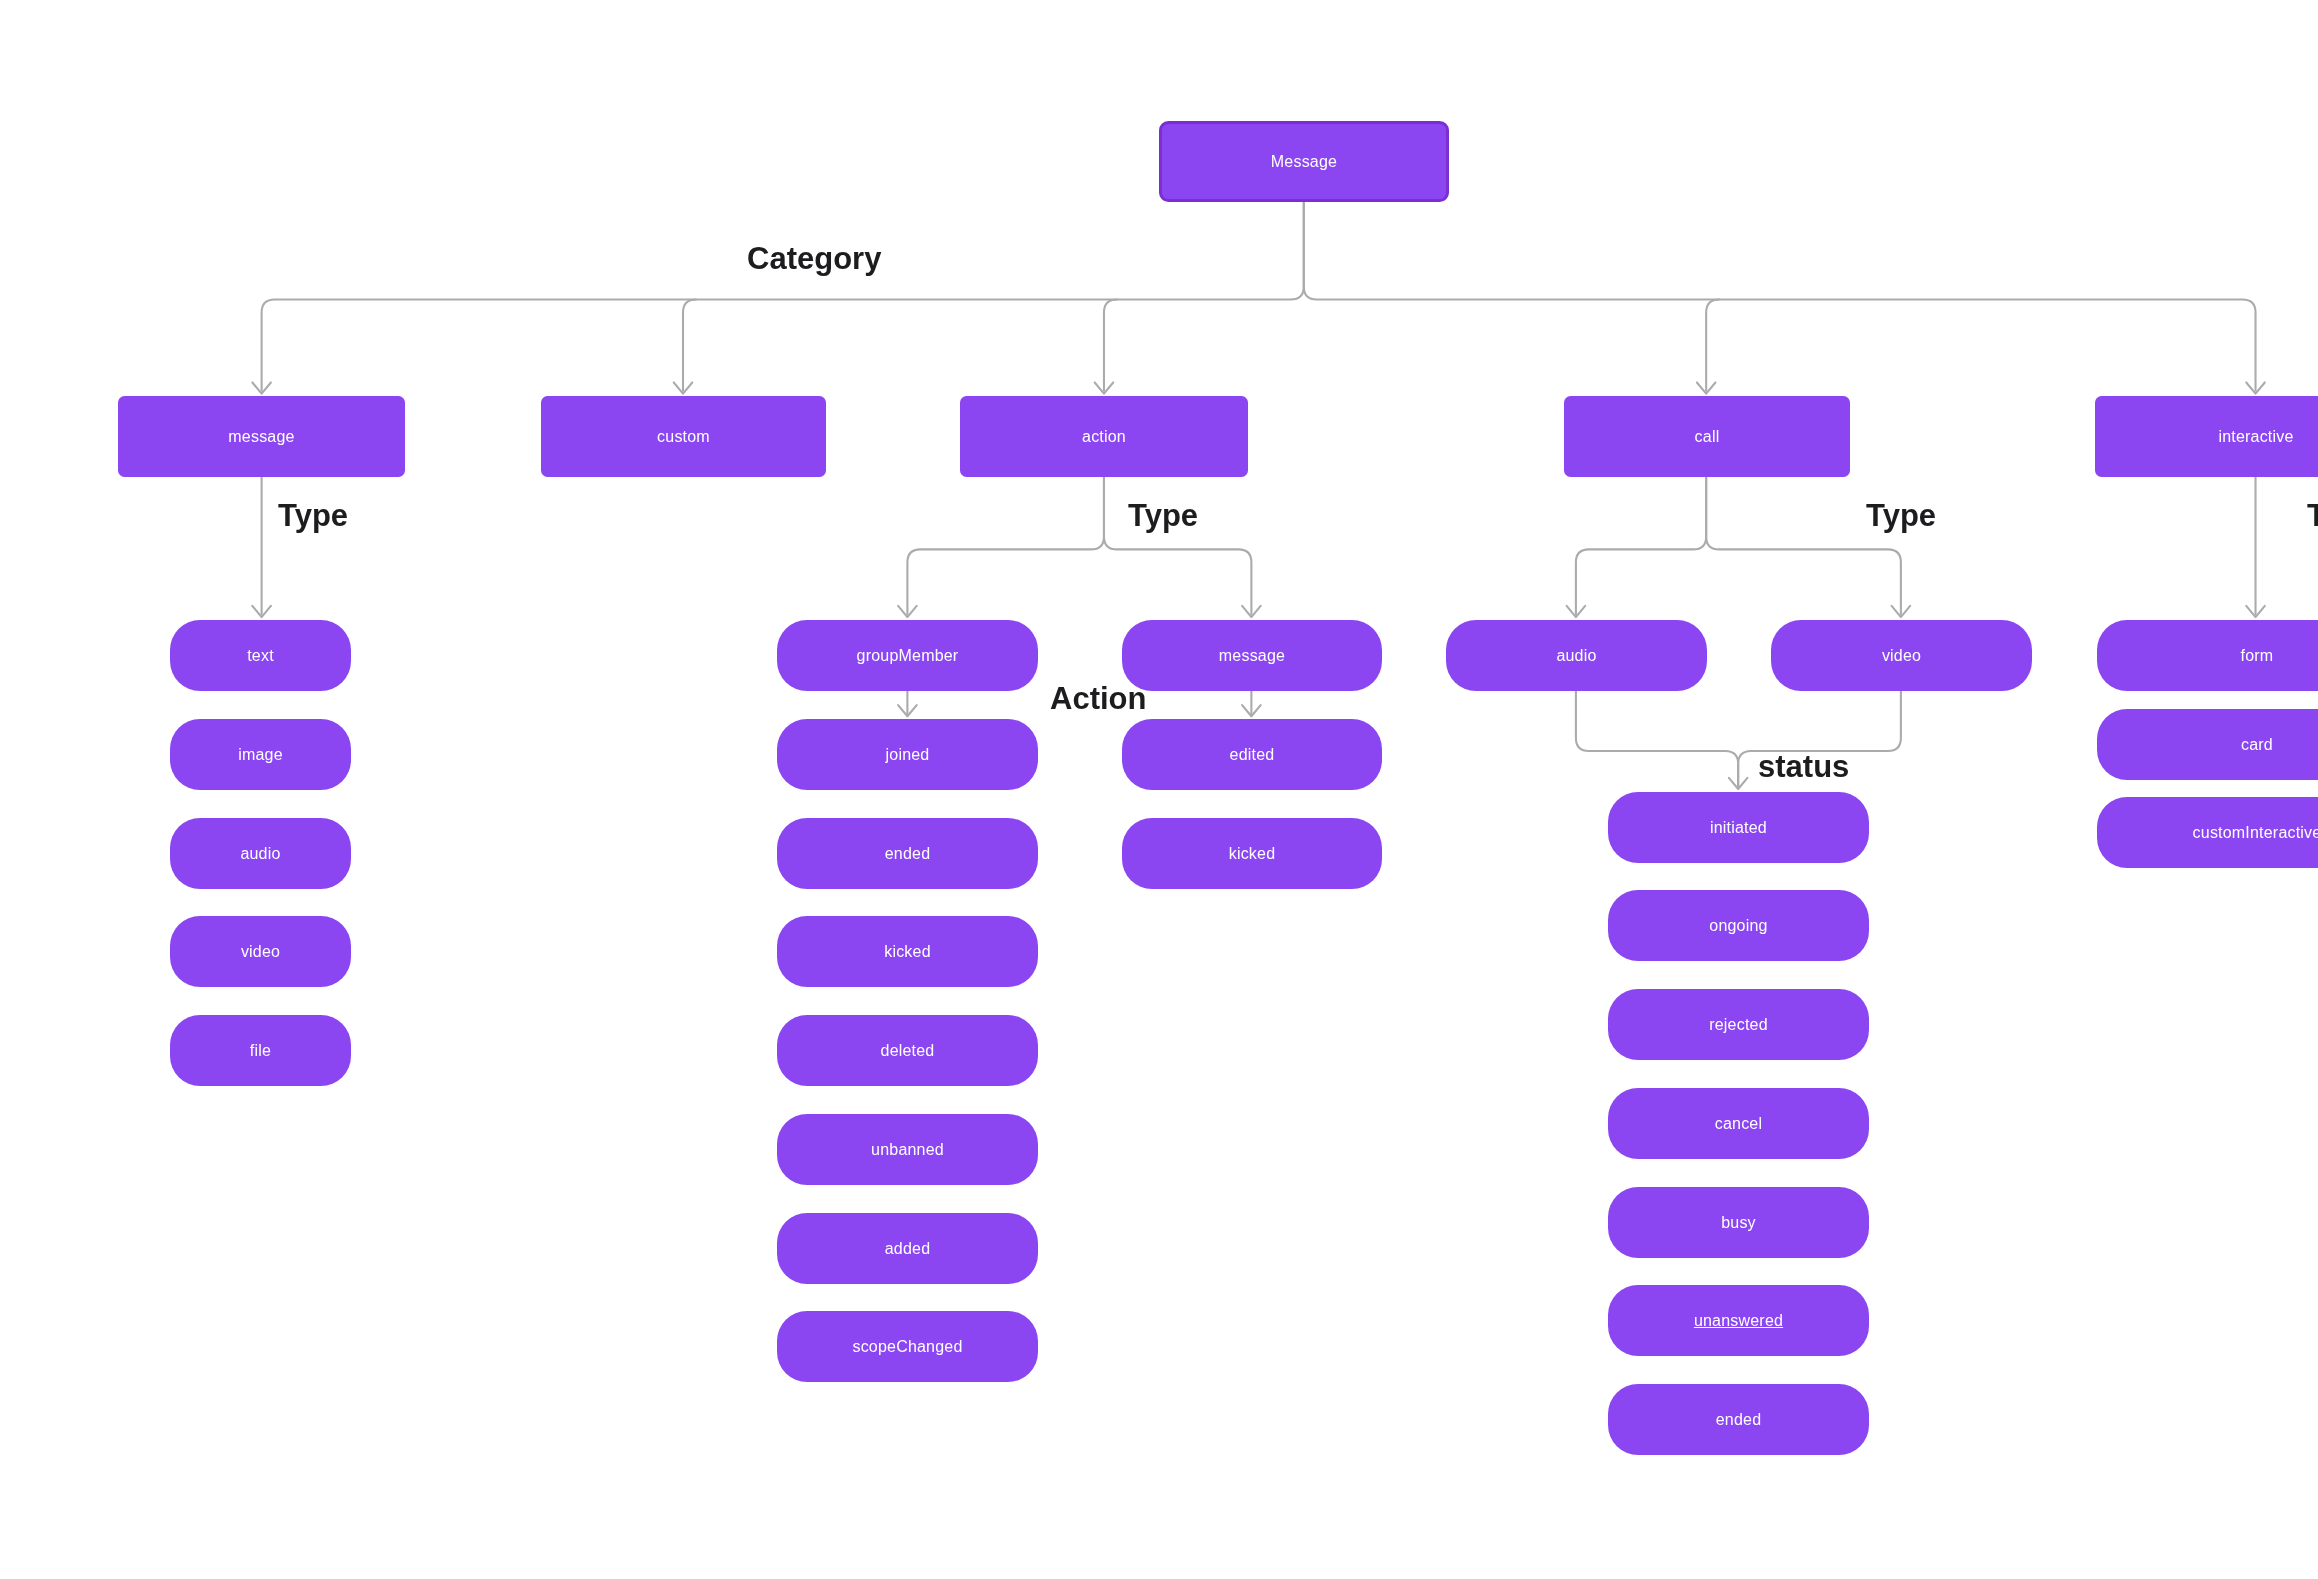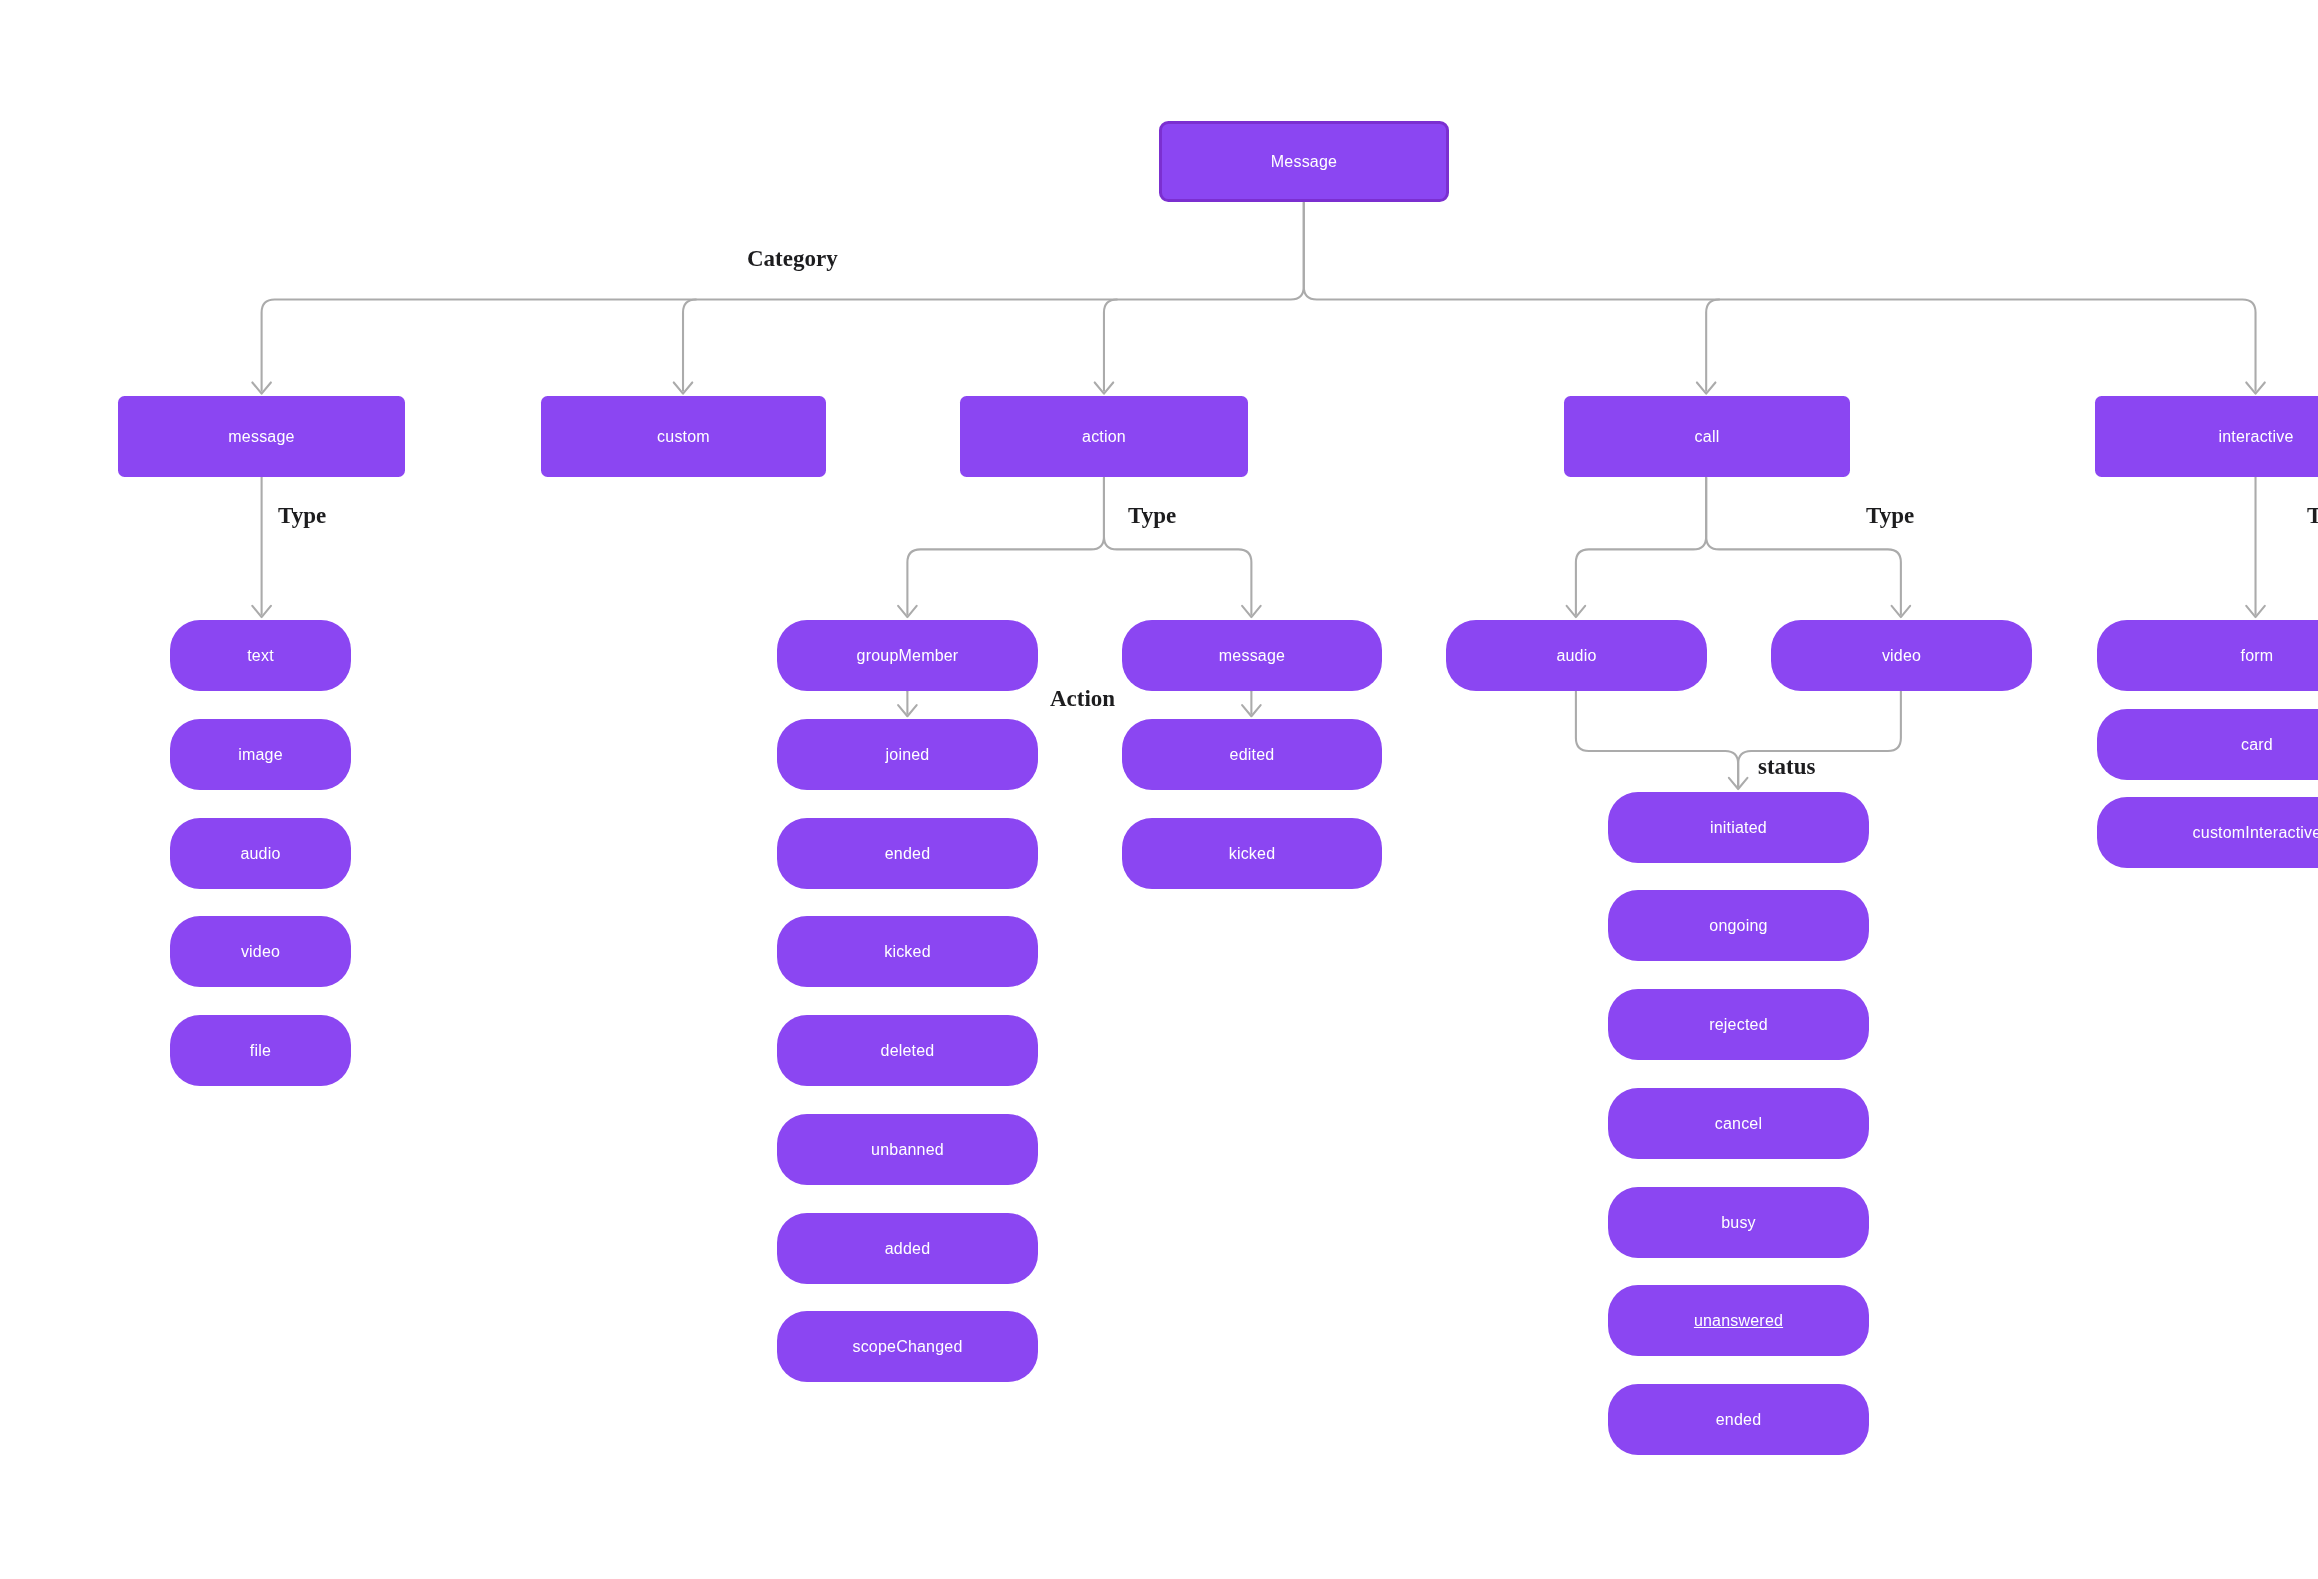--- a/index.html
+++ b/index.html
@@ -45,26 +45,25 @@
     white-space: nowrap;
   }
   .rect { height: 81px; border-radius: 6.5px; }
   .root {
     height: 81px; border-radius: 9.3px;
     border: 3.2px solid var(--root-border);
   }
   .pill { height: 71px; border-radius: 30px; }
   .edge-label {
     position: absolute;
-    font-size: 23px;
+    font-size: 31px;
     font-weight: 600;
     color: var(--label-text);
     line-height: 28px;
     white-space: nowrap;
-    font-family: Liberation Serif, serif;
   }
 </style>
 </head>
 <body>
 
 <div id="stage">
 
   <svg id="edge-layer" viewBox="0 0 5474 3406" xmlns="http://www.w3.org/2000/svg">
 
     <path d="M2812 437 V618 Q2812 646 2784 646 H592 Q564 646 564 674 V843"></path>

